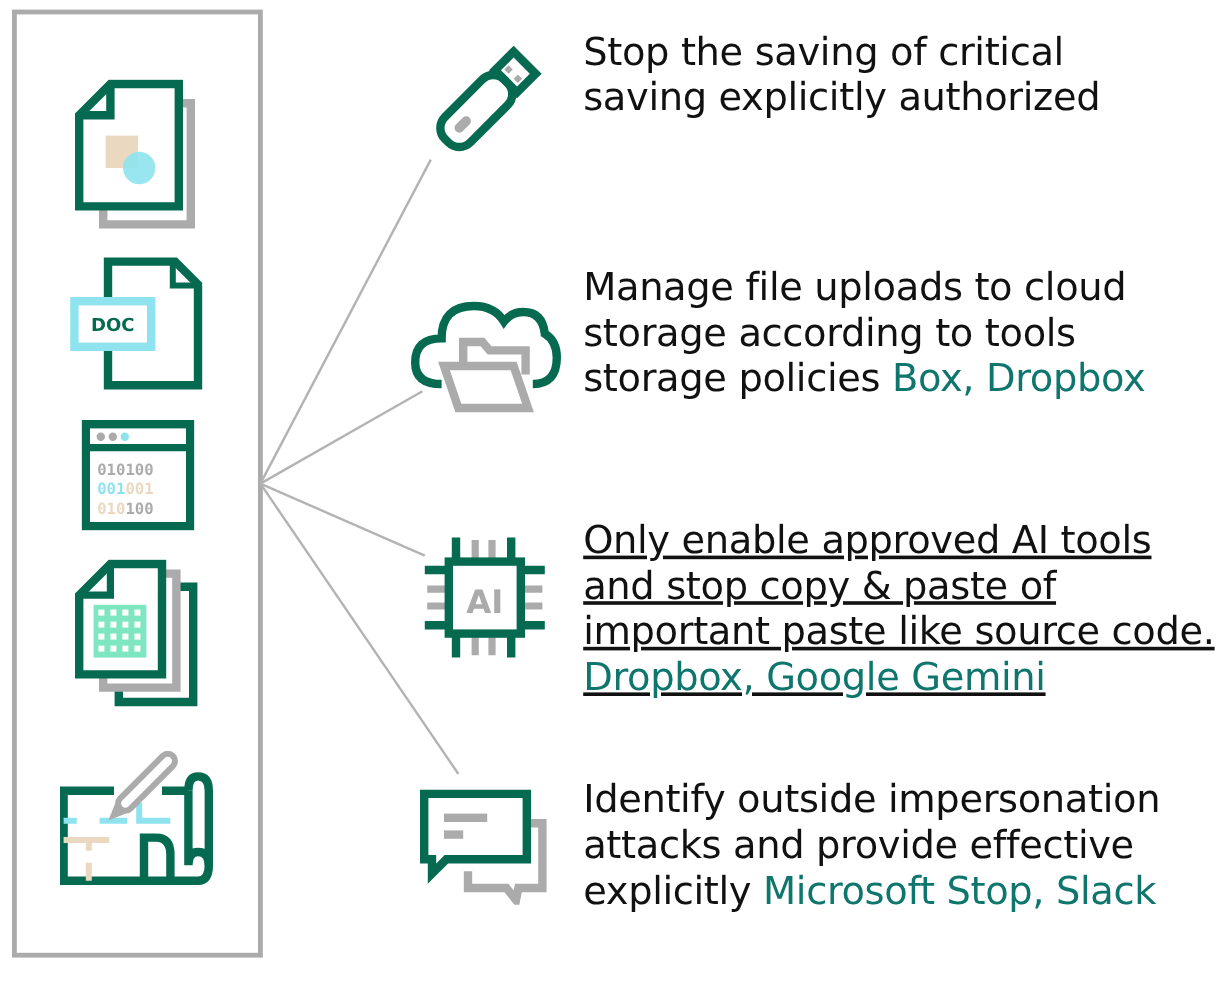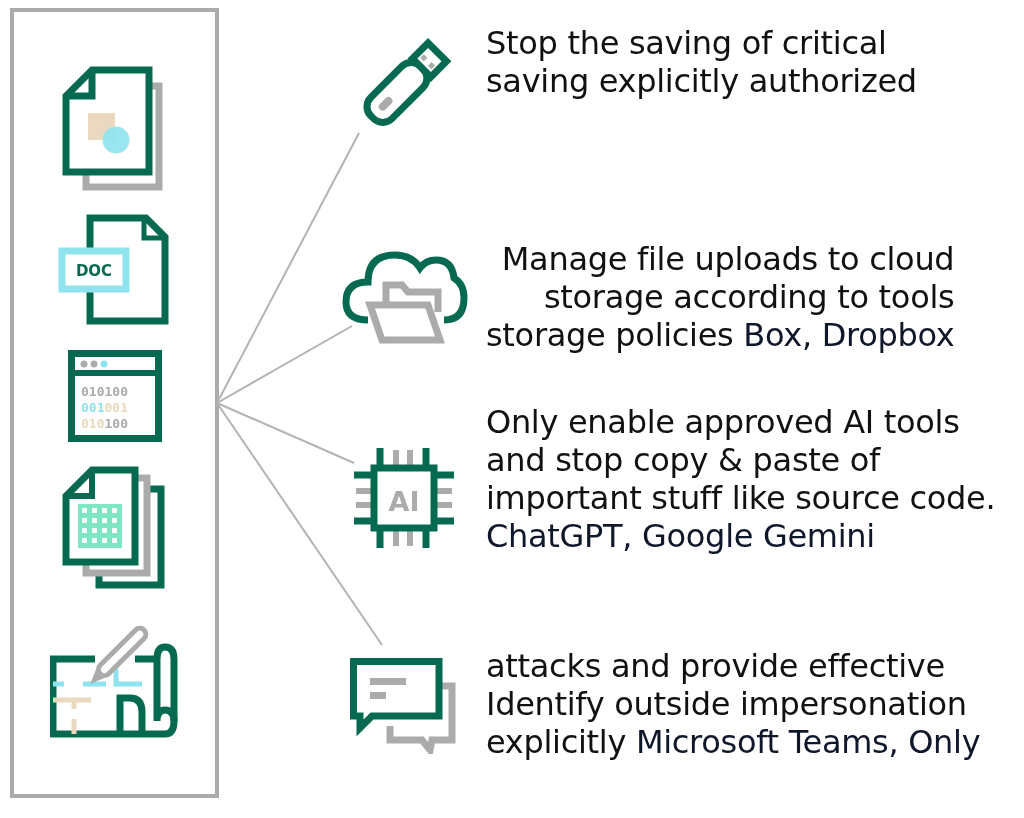--- a/index.html
+++ b/index.html
@@ -1,24 +1,24 @@
 <!DOCTYPE html>
 <html><head>
   <meta charset="utf-8">
   <style>
     html, body { margin: 0; padding: 0; background: #ffffff; }
     body { width: 1024px; height: 818px; position: relative; overflow: hidden; font-family: "DejaVu Sans", sans-serif; }
     .frame { position: absolute; left: 10px; top: 8px; width: 201px; height: 782px; border: 4px solid #ababab; box-sizing: content-box; }
     .connectors { position: absolute; left: 0; top: 0; width: 1024px; height: 818px; pointer-events: none; }
     .icon { position: absolute; }
     .item-text { position: absolute; left: 486px; font-size: 32px; line-height: 38px; color: #111111; letter-spacing: -0.3px; white-space: nowrap; }
-    .item-text .accent { color: #0f172a; }
+    .item-text .accent { color: #0f766e; }
     .t1 { top: 24px; }
-    .t2 { top: 240px; text-align: right; }
-    .t3 { top: 403px; }
+    .t2 { top: 220px; }
+    .t3 { top: 431px; text-decoration: underline; }
     .t4 { top: 647px; }
   </style>
 </head>
 <body>
 
 <div class="frame"></div>
 
 <svg class="connectors" viewBox="0 0 1024 818">
   <line x1="217" y1="403" x2="359" y2="133" stroke="#b3b3b3" stroke-width="2"></line>
   <line x1="217" y1="403" x2="352" y2="326" stroke="#b3b3b3" stroke-width="2"></line>
@@ -168,21 +168,21 @@
 
 <div class="item-text t2">
   <div>Manage file uploads to cloud</div>
   <div>storage according to tools</div>
   <div><span style="white-space:pre">storage policies </span><span class="accent">Box, Dropbox</span></div>
 </div>
 
 <div class="item-text t3">
   <div>Only enable approved AI tools</div>
   <div>and stop copy &amp; paste of</div>
-  <div>important stuff like source code.</div>
-  <div class="accent">ChatGPT, Google Gemini</div>
+  <div>important paste like source code.</div>
+  <div class="accent">Dropbox, Google Gemini</div>
 </div>
 
 <div class="item-text t4">
+  <div>Identify outside impersonation</div>
   <div>attacks and provide effective</div>
-  <div>Identify outside impersonation</div>
-  <div><span style="white-space:pre">explicitly </span><span class="accent">Microsoft Teams, Only</span></div>
+  <div><span style="white-space:pre">explicitly </span><span class="accent">Microsoft Stop, Slack</span></div>
 </div>
 
 </body></html>

